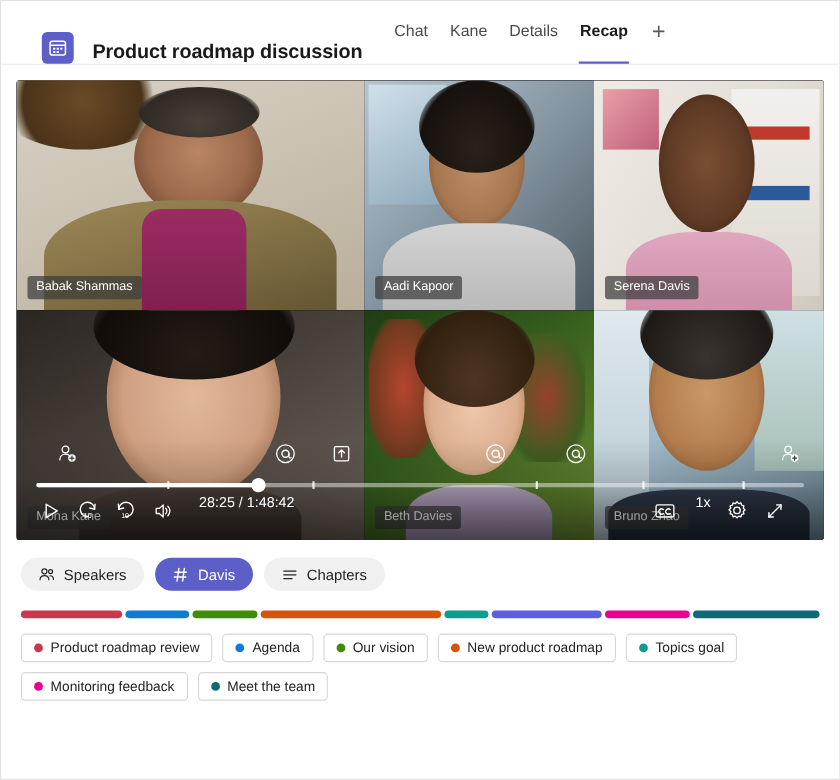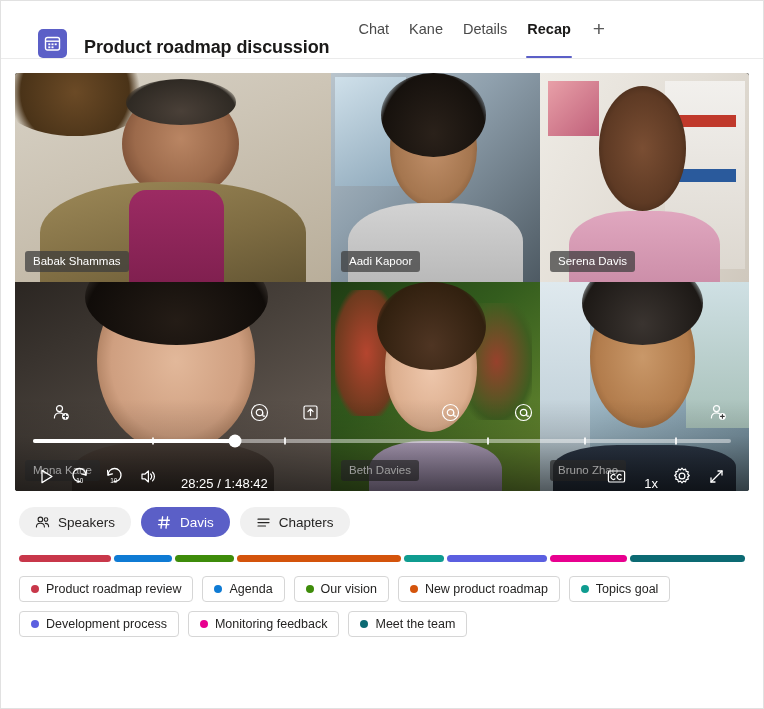--- a/index.html
+++ b/index.html
@@ -195,22 +195,22 @@
   .scrub-thumb {
     position: absolute;
     width: 13px; height: 13px;
     background: #fff;
     border-radius: 50%;
     top: 50%; transform: translate(-50%,-50%);
   }
   .ctrl-row {
     height: 42px;
     display: flex;
-    align-items: flex-end;
-    padding: 0 14px 0 16px;
+    align-items: flex-start;
+    padding: 0 26px 0 16px;
   }
   .ctrl {
     width: 30px; height: 30px;
     display: flex; align-items: center; justify-content: center;
     color: #fff;
     cursor: pointer;
     margin-right: 4px;
     flex: 0 0 auto;
   }
   .timecode {
@@ -561,24 +561,20 @@
     </div>
     <div class="chip">
       <span class="dot" style="background:#d4540c;"></span>
       <span>New product roadmap</span>
     </div>
     <div class="chip">
       <span class="dot" style="background:#0f9c90;"></span>
       <span>Topics goal</span>
     </div>
     <div class="chip">
-      <span class="dot" style="background:#5b5fe0;"></span>
-      <span>Development process</span>
-    </div>
-    <div class="chip">
       <span class="dot" style="background:#e8008f;"></span>
       <span>Monitoring feedback</span>
     </div>
     <div class="chip">
       <span class="dot" style="background:#0c6a73;"></span>
       <span>Meet the team</span>
     </div>
   </div>
 
 </div>

